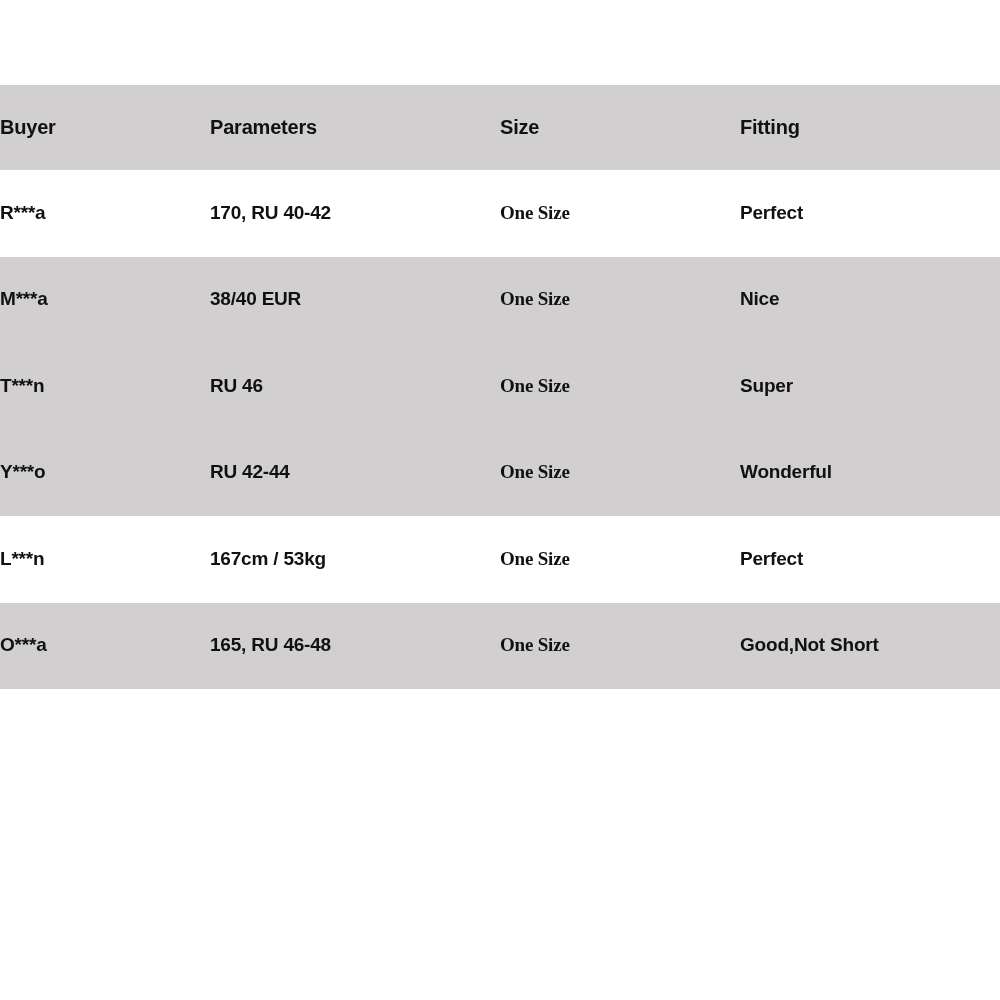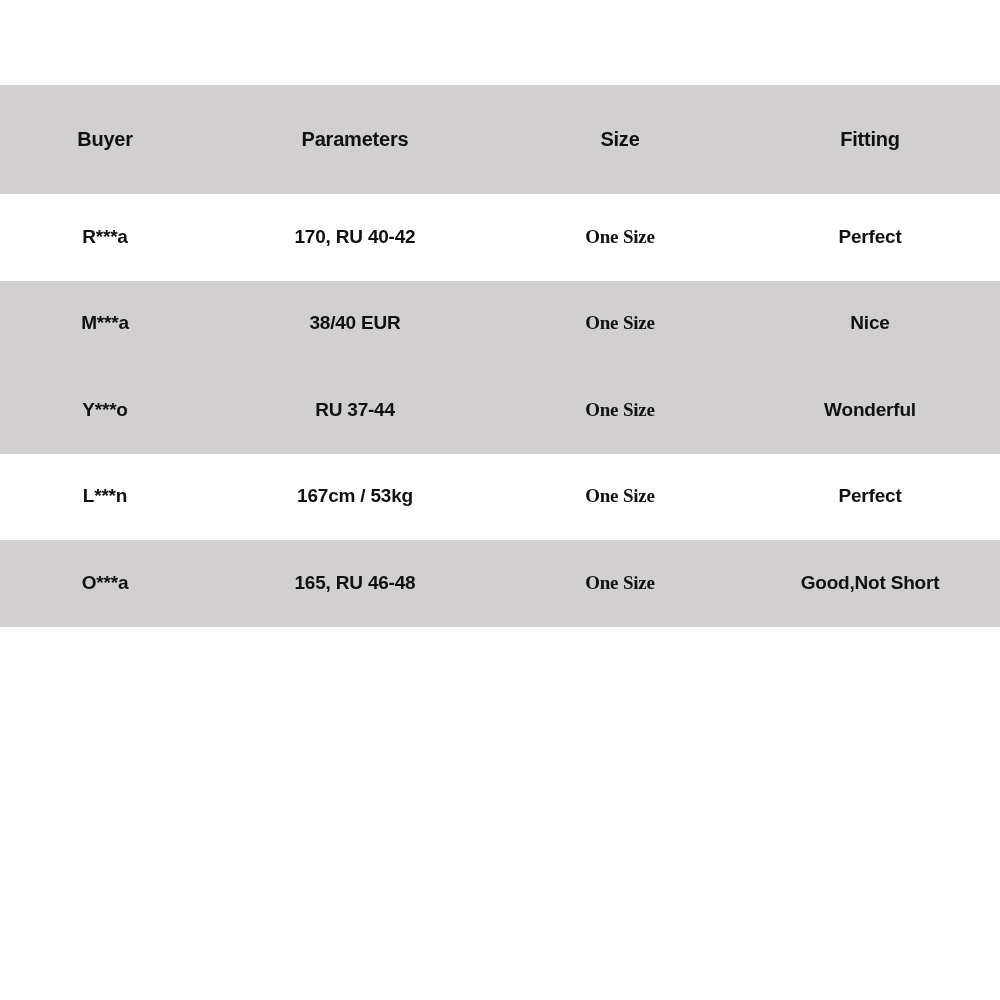--- a/index.html
+++ b/index.html
@@ -32,23 +32,23 @@
     table-layout: fixed;
   }
 
   #size-chart-table col.c-buyer   { width: 21%; }
   #size-chart-table col.c-params  { width: 29%; }
   #size-chart-table col.c-size    { width: 24%; }
   #size-chart-table col.c-fitting { width: 26%; }
 
   #size-chart-table th,
   #size-chart-table td {
-    text-align: center;
+    text-align: left;
     vertical-align: middle;
-    padding: 12px;
+    padding: 0;
     border: 0;
     color: #111111;
     font-weight: bold;
     letter-spacing: -0.2px;
   }
 
   thead tr.header-row {
     background: #d1cfd0;
   }
   thead tr.header-row th {
@@ -103,25 +103,31 @@
       </tr>
 
       <tr class="data-row row-shaded">
         <td class="cell-buyer">M***a</td>
         <td class="cell-params">38/40 EUR</td>
         <td class="cell-size">One Size</td>
         <td class="cell-fitting">Nice</td>
       </tr>
 
 
+      <tr class="data-row row-shaded">
+        <td class="cell-buyer">T***n</td>
+        <td class="cell-params">RU 46</td>
+        <td class="cell-size">One Size</td>
+        <td class="cell-fitting">Super</td>
+      </tr>
 
 
       <tr class="data-row row-shaded">
         <td class="cell-buyer">Y***o</td>
-        <td class="cell-params">RU 37-44</td>
+        <td class="cell-params">RU 42-44</td>
         <td class="cell-size">One Size</td>
         <td class="cell-fitting">Wonderful</td>
       </tr>
 
       <tr class="data-row row-plain">
         <td class="cell-buyer">L***n</td>
         <td class="cell-params">167cm / 53kg</td>
         <td class="cell-size">One Size</td>
         <td class="cell-fitting">Perfect</td>
       </tr>

